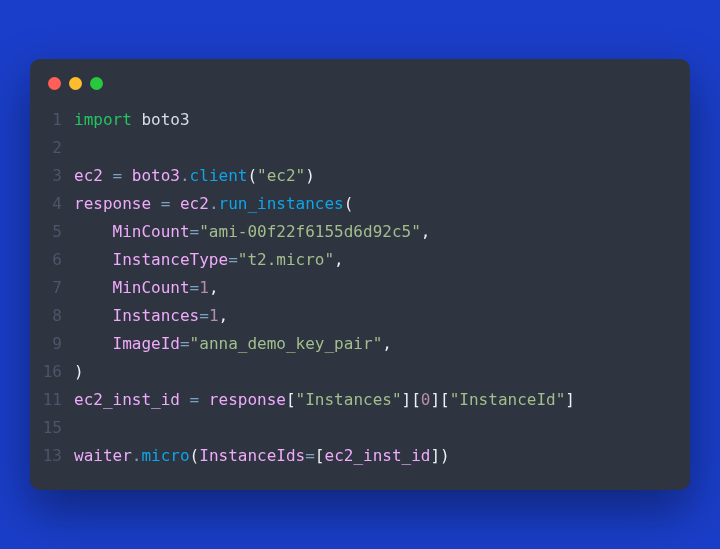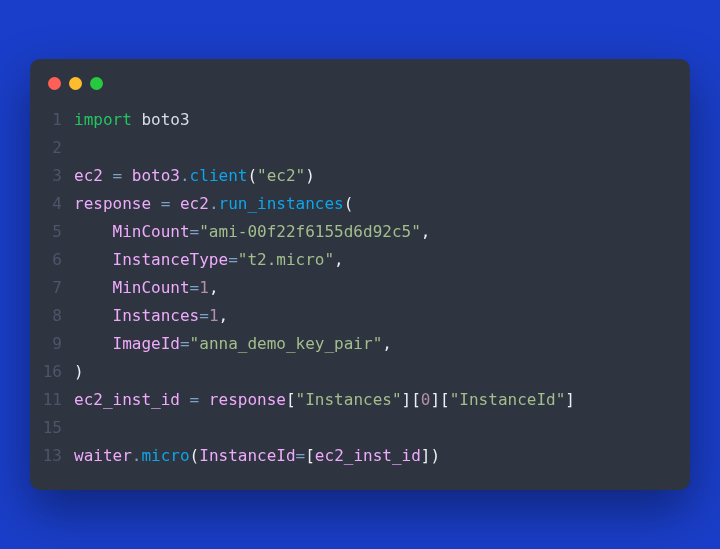--- a/index.html
+++ b/index.html
@@ -66,15 +66,15 @@
       <div class="line"><span class="gutter">3</span><span><span class="tok var">ec2 </span><span class="tok op">=</span><span class="tok var"> boto3</span><span class="tok op">.</span><span class="tok fn">client</span><span class="tok pun">(</span><span class="tok str">"ec2"</span><span class="tok pun">)</span></span></div>
       <div class="line"><span class="gutter">4</span><span><span class="tok var">response </span><span class="tok op">=</span><span class="tok var"> ec2</span><span class="tok op">.</span><span class="tok fn">run_instances</span><span class="tok pun">(</span></span></div>
       <div class="line"><span class="gutter">5</span><span><span class="tok var">    MinCount</span><span class="tok op">=</span><span class="tok str">"ami-00f22f6155d6d92c5"</span><span class="tok pun">,</span></span></div>
       <div class="line"><span class="gutter">6</span><span><span class="tok var">    InstanceType</span><span class="tok op">=</span><span class="tok str">"t2.micro"</span><span class="tok pun">,</span></span></div>
       <div class="line"><span class="gutter">7</span><span><span class="tok var">    MinCount</span><span class="tok op">=</span><span class="tok num">1</span><span class="tok pun">,</span></span></div>
       <div class="line"><span class="gutter">8</span><span><span class="tok var">    Instances</span><span class="tok op">=</span><span class="tok num">1</span><span class="tok pun">,</span></span></div>
       <div class="line"><span class="gutter">9</span><span><span class="tok var">    ImageId</span><span class="tok op">=</span><span class="tok str">"anna_demo_key_pair"</span><span class="tok pun">,</span></span></div>
       <div class="line"><span class="gutter">16</span><span><span class="tok pun">)</span></span></div>
       <div class="line"><span class="gutter">11</span><span><span class="tok var">ec2_inst_id </span><span class="tok op">=</span><span class="tok var"> response</span><span class="tok pun">[</span><span class="tok str">"Instances"</span><span class="tok pun">][</span><span class="tok num">0</span><span class="tok pun">][</span><span class="tok str">"InstanceId"</span><span class="tok pun">]</span></span></div>
       <div class="line"><span class="gutter">15</span></div>
-      <div class="line"><span class="gutter">13</span><span><span class="tok var">waiter</span><span class="tok op">.</span><span class="tok fn">micro</span><span class="tok pun">(</span><span class="tok var">InstanceId</span><span class="tok op">=</span><span class="tok pun">[</span><span class="tok var">ec2_inst_id</span><span class="tok pun">])</span></span></div>
+      <div class="line"><span class="gutter">13</span><span><span class="tok var">waiter</span><span class="tok op">.</span><span class="tok fn">micro</span><span class="tok pun">(</span><span class="tok var">InstanceIds</span><span class="tok op">=</span><span class="tok pun">[</span><span class="tok var">ec2_inst_id</span><span class="tok pun">])</span></span></div>
     </div>
 </div>
 
 </body></html>

